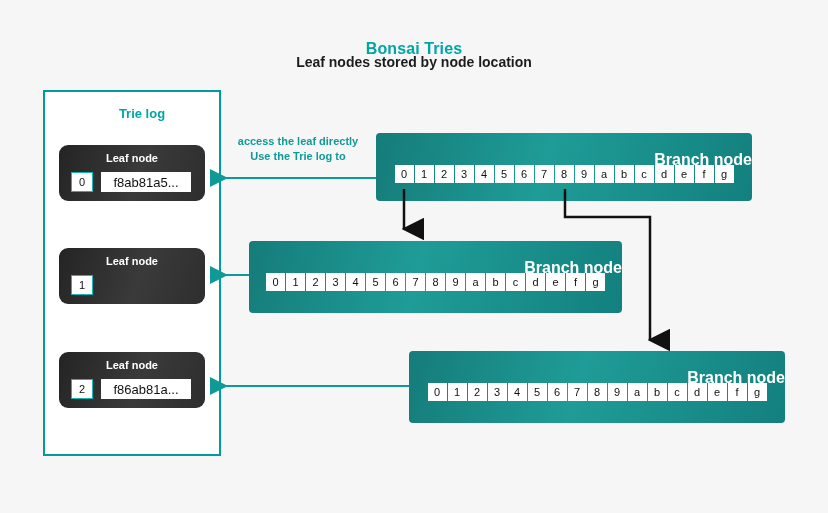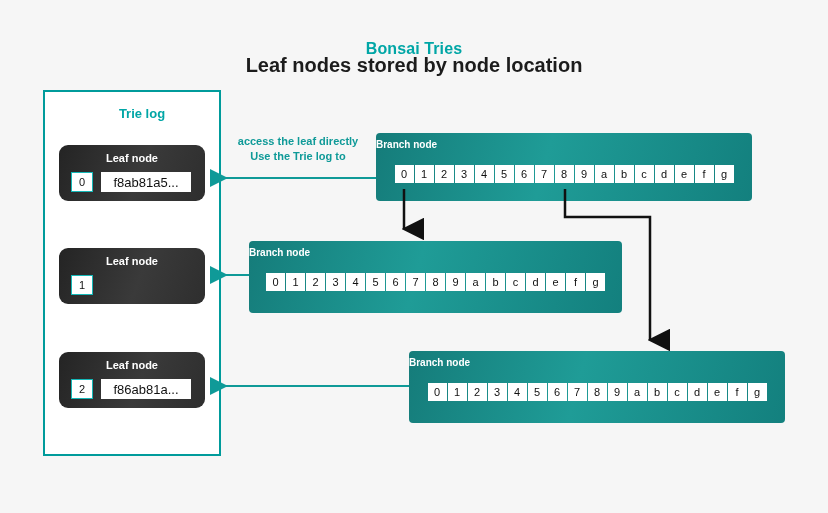--- a/index.html
+++ b/index.html
@@ -15,21 +15,21 @@
   
   .title{
     position:absolute;left:0;top:40px;width:828px;
     text-align:center;
     font-size:16px;font-weight:bold;color:#00a6a6;
     letter-spacing:.1px;
   }
   .subtitle{
     position:absolute;left:0;top:54px;width:828px;
     text-align:center;
-    font-size:20px;font-weight:bold;color:#1c1c1c;
+    font-size:14px;font-weight:bold;color:#1c1c1c;
   }
 
   
   .trie-panel{
     position:absolute;left:43px;top:90px;width:178px;height:366px;
     background:#ffffff;border:2px solid #009b9b;box-sizing:border-box;
   }
   .trie-panel-title{
     position:absolute;left:43px;top:106px;width:178px;
     text-align:center;font-size:13px;font-weight:bold;color:#00a6a6;padding-left:10px;
@@ -60,22 +60,22 @@
     font-size:13px;color:#111;
   }
 
   
   .branch{
     position:absolute;
     background:linear-gradient(105deg,#157c7a 0%,#1f9c97 45%,#13807e 100%);
     border-radius:4px;
   }
   .branch-title{
-    position:absolute;left:0;top:6px;width:100%;text-align:left;
-    font-size:10px;font-weight:bold;color:#ffffff;
+    position:absolute;left:0;top:18px;width:100%;text-align:right;
+    font-size:16px;font-weight:bold;color:#ffffff;
   }
   .branch-cells{
     position:absolute;left:0;top:32px;width:100%;
     display:flex;justify-content:center;gap:1px;
   }
   .cell{
     width:19px;height:18px;background:#ffffff;
     display:flex;align-items:center;justify-content:center;
     font-size:11px;color:#111;
   }

